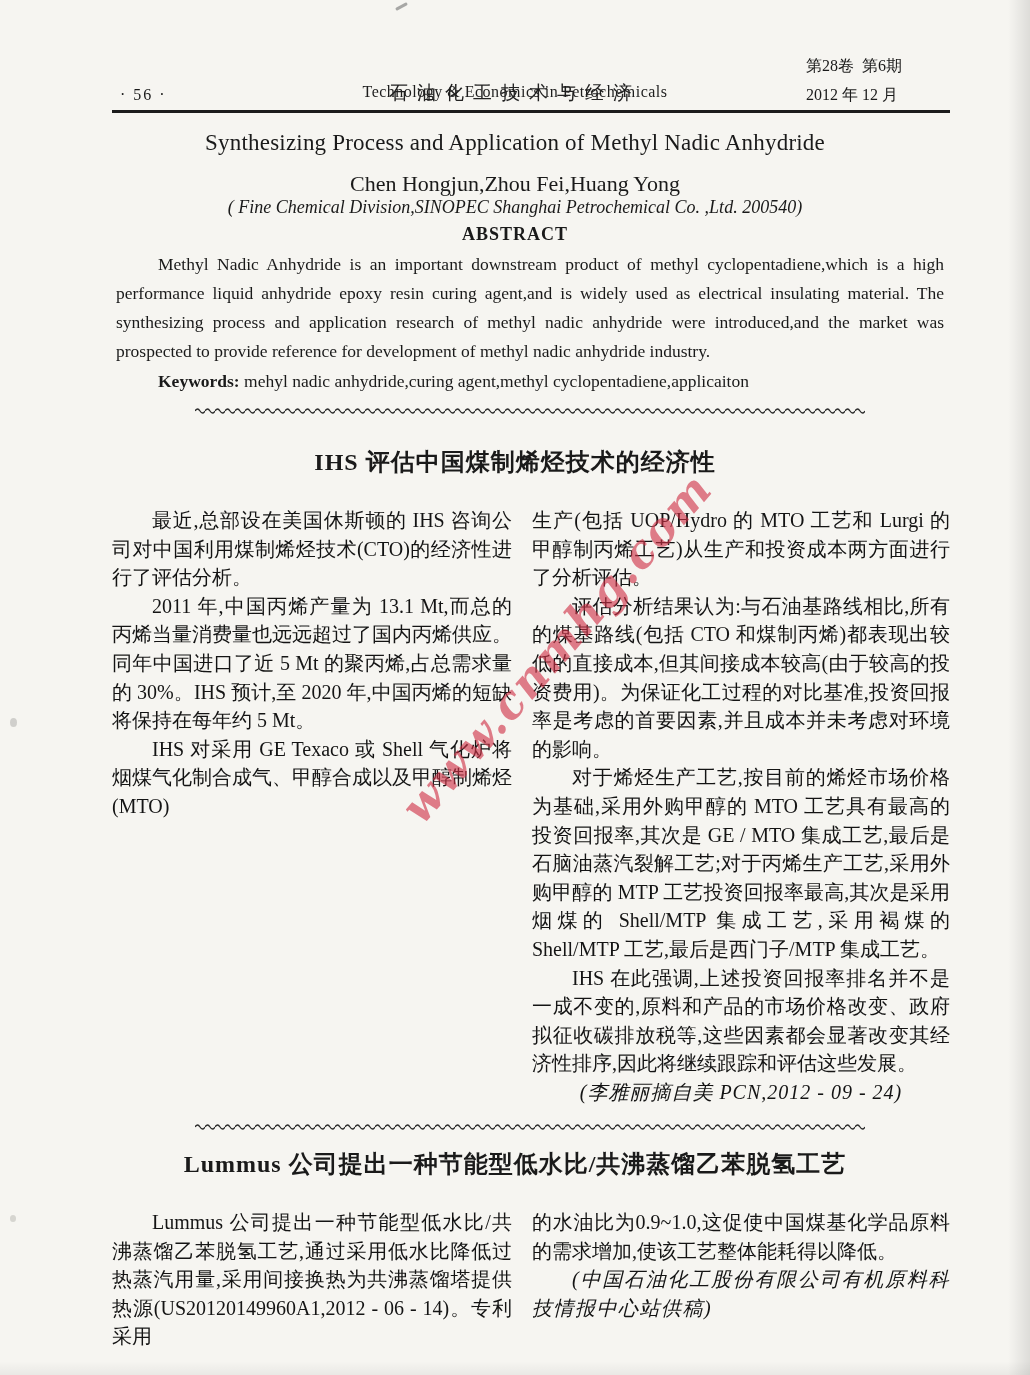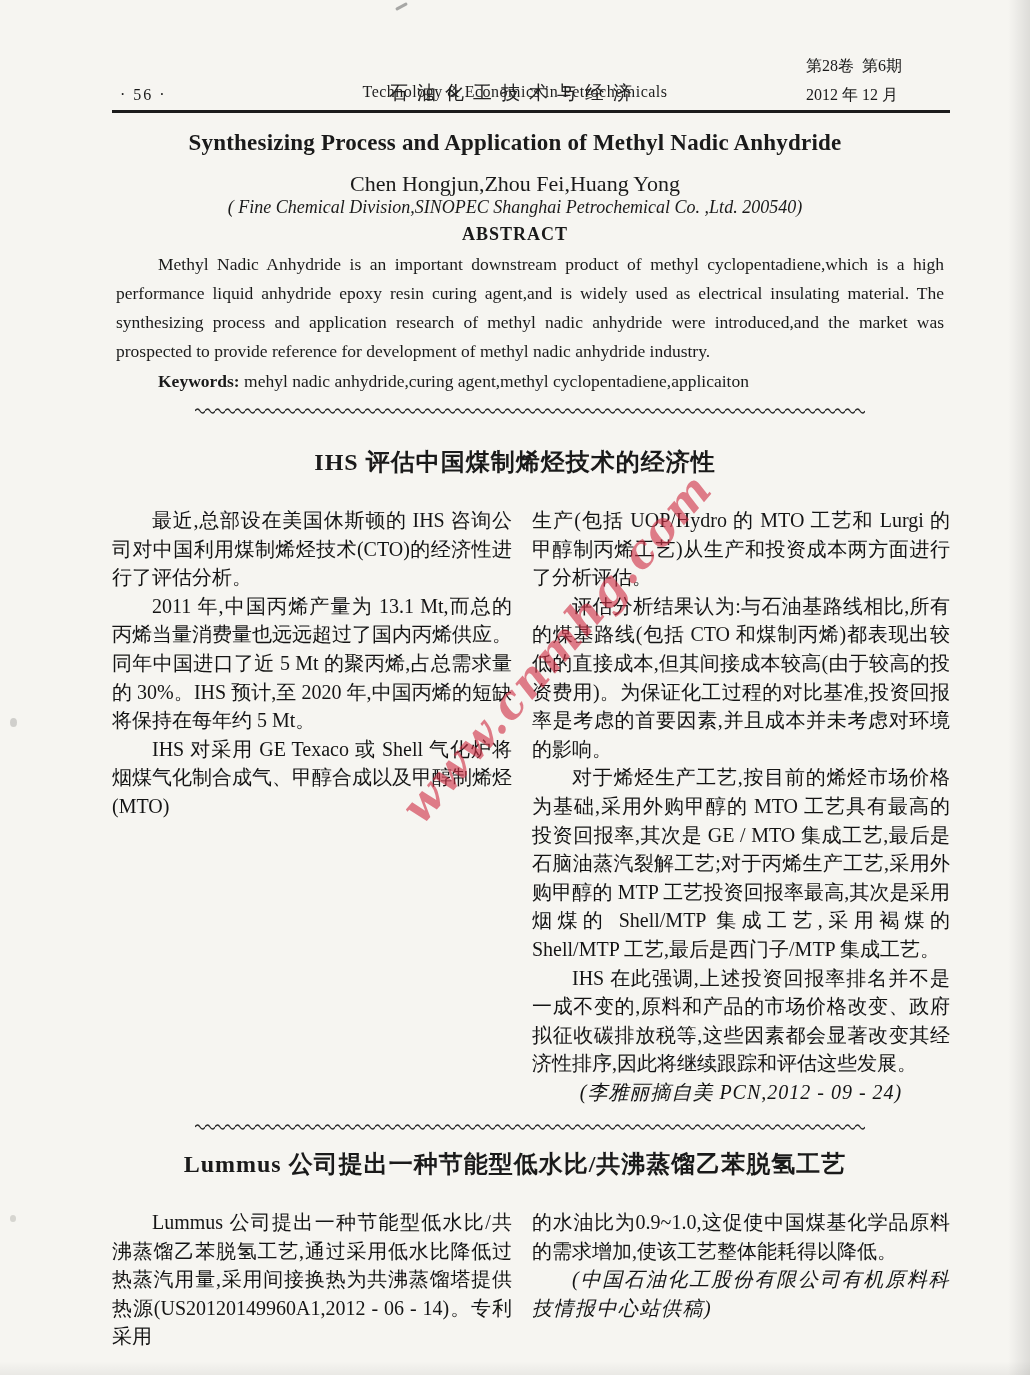--- a/index.html
+++ b/index.html
@@ -26,21 +26,21 @@
   .journal-cn{position:absolute;left:0;top:54px;width:100%;text-align:center;
     font-size:19px;letter-spacing:9px;color:#222;margin-top:26px;}
   .journal-en{position:absolute;left:0;top:83px;width:100%;text-align:center;
     font-size:16px;letter-spacing:.5px;color:#1d1d1d;}
   .vol-issue{position:absolute;left:806px;top:56px;font-size:16px;white-space:pre;}
   .issue-date{position:absolute;left:806px;top:85px;font-size:16px;white-space:pre;}
   .rule{position:absolute;left:112px;top:110px;width:838px;height:3px;background:#1c1c1c;}
 
   
   .a1-title{position:absolute;left:0;top:130px;width:100%;text-align:center;
-    font-size:23px;font-weight:bold;letter-spacing:.2px;}
+    font-size:23px;font-weight:normal;letter-spacing:.2px;}
   .a1-authors{position:absolute;left:0;top:171px;width:100%;text-align:center;font-size:22px;}
   .a1-affil{position:absolute;left:0;top:197px;width:100%;text-align:center;
     font-size:18px;font-style:italic;}
   .a1-absh{position:absolute;left:0;top:224px;width:100%;text-align:center;
     font-size:18px;font-weight:bold;letter-spacing:1px;}
   .a1-body{position:absolute;left:116px;top:250px;width:828px;}
   .a1-body p{margin:0;font-size:17.5px;line-height:29px;text-align:justify;}
   .a1-abstract{text-indent:2.4em;}
   .a1-kw{text-indent:2.4em;margin-top:1px !important;}
   .kw-label{font-weight:bold;}

